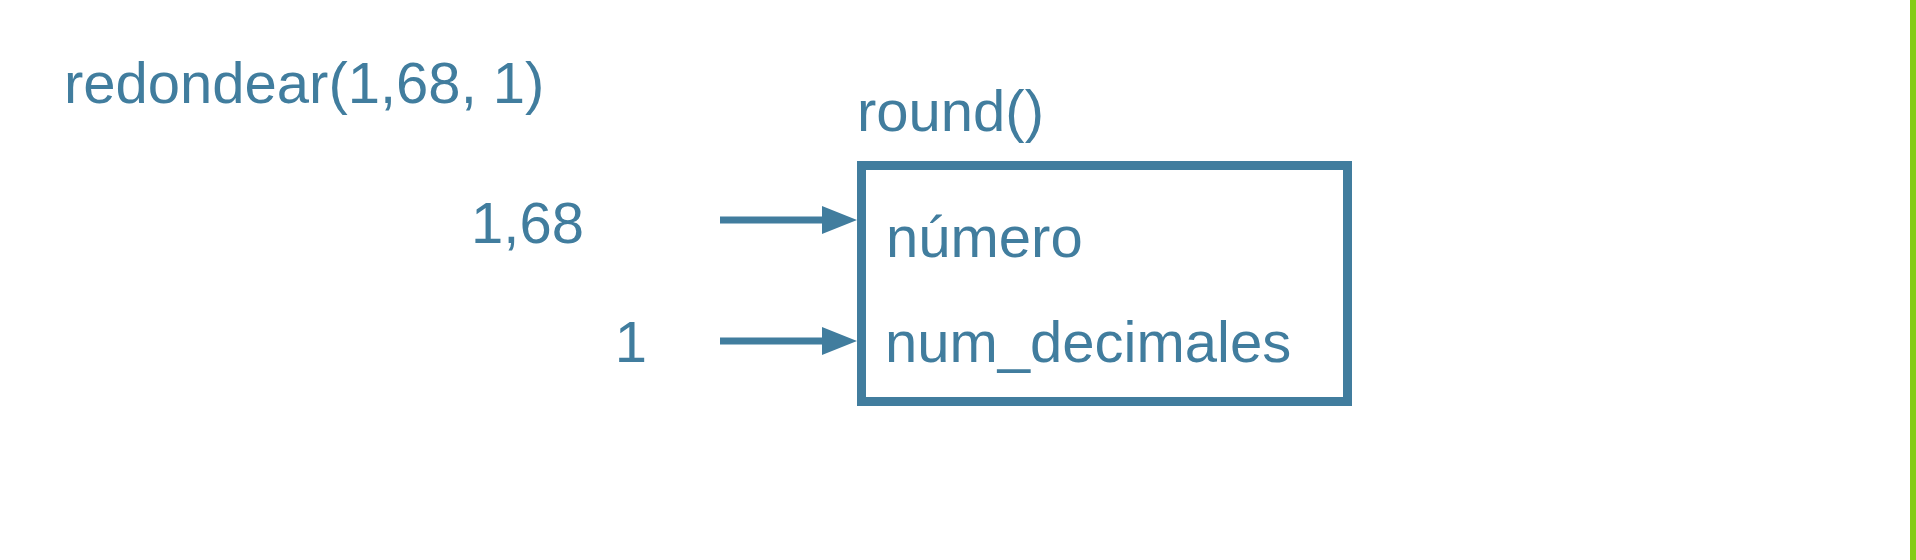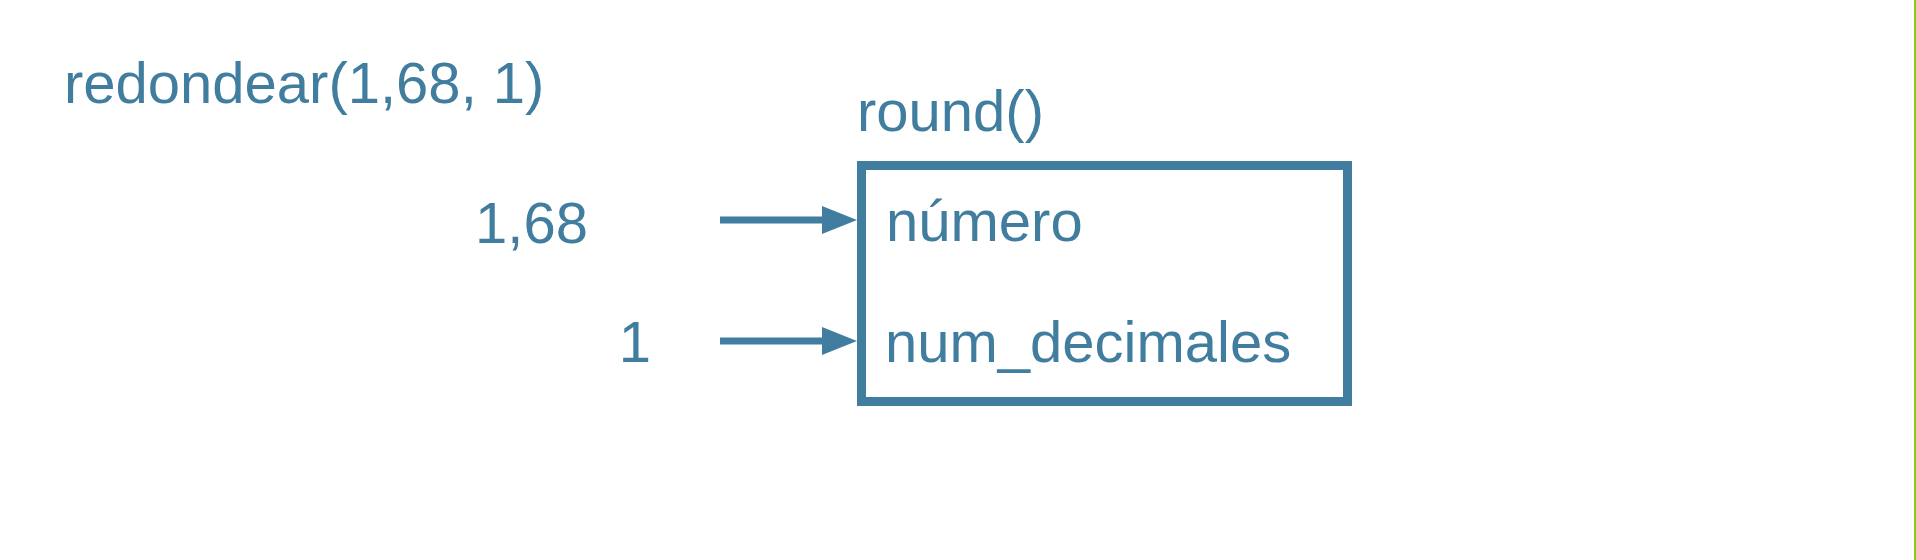--- a/index.html
+++ b/index.html
@@ -10,21 +10,21 @@
   html, body {
     width: 1916px; height: 560px;
     background: var(--bg);
     font-family: "Liberation Sans", sans-serif;
   }
   .canvas {
     position: relative;
     width: 1916px; height: 560px;
     background: var(--bg);
     overflow: hidden;
-    border-right: 2px solid #84cc16;
+    border-right: 6px solid #84cc16;
     color: var(--accent);
   }
   .txt {
     position: absolute;
     font-size: 58px;
     line-height: 58px;
     color: var(--accent);
     white-space: pre;
   }
   .call-expr { left: 64px; top: 54px; }
@@ -32,21 +32,21 @@
     left: 857px; top: 82px;
     width: 495px;
   }
   .fn-box {
     position: absolute;
     left: 857px; top: 161px;
     width: 495px; height: 245px;
     border: 9px solid var(--accent);
     background: transparent;
   }
-  .param-1 { left: 886px; top: 192px; }
+  .param-1 { left: 886px; top: 208px; }
   .param-2 { left: 885px; top: 313px; }
   .arg {
     text-align: right;
   }
   .arg-1 { right: 1326px; top: 194px; }
   .arg-2 { right: 1263px; top: 313px; }
   .arrow {
     position: absolute;
     width: 140px; height: 30px;
     color: var(--accent);

